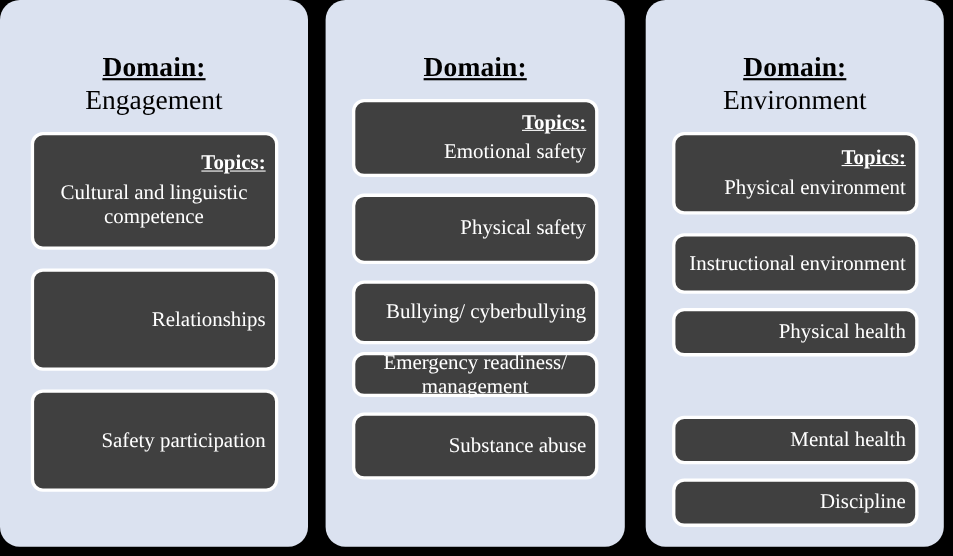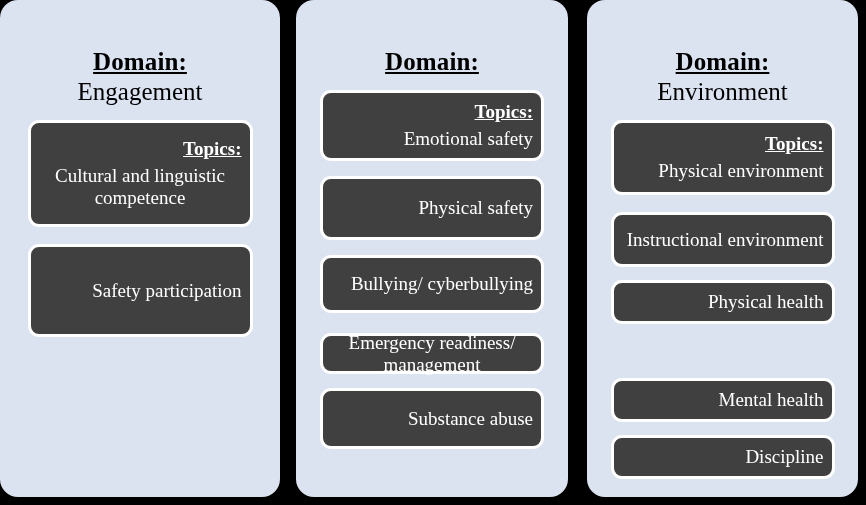--- a/index.html
+++ b/index.html
@@ -98,21 +98,21 @@
   
   .panel-1 .topic-box { width: 225px; }
   .panel-1 .topic-box:nth-child(1) { height: 107px; margin-bottom: 17px; }
   .panel-1 .topic-box:nth-child(2) { height: 93px;  margin-bottom: 17px; }
   .panel-1 .topic-box:nth-child(3) { height: 93px;  margin-bottom: 0px; }
 
   
   .panel-2 .topic-box { width: 224px; }
   .panel-2 .topic-box:nth-child(1) { height: 71px; margin-bottom: 15px; }
   .panel-2 .topic-box:nth-child(2) { height: 64px; margin-bottom: 15px; }
-  .panel-2 .topic-box:nth-child(3) { height: 58px; margin-bottom: 20px; }
+  .panel-2 .topic-box:nth-child(3) { height: 58px; margin-bottom: 7px; }
   .panel-2 .topic-box:nth-child(4) { height: 41px; margin-bottom: 14px; }
   .panel-2 .topic-box:nth-child(5) { height: 61px; margin-bottom: 0px; }
 
   
   .panel-3 .topic-box { width: 224px; }
   .panel-3 .topic-box:nth-child(1) { height: 75px; margin-bottom: 17px; }
   .panel-3 .topic-box:nth-child(2) { height: 55px; margin-bottom: 13px; }
   .panel-3 .topic-box:nth-child(3) { height: 44px; margin-bottom: 26px; }
   .panel-3 .topic-box:nth-child(4) { height: 44px; margin-bottom: 13px; margin-top: 28px; }
   .panel-3 .topic-box:nth-child(5) { height: 44px; margin-bottom: 0px; }
@@ -124,20 +124,23 @@
 
   <section class="domain-panel panel-1">
     <div class="domain-header">
       <span class="domain-label">Domain:</span>
       <span class="domain-name">Engagement</span>
     </div>
     <div class="topics-list">
       <div class="topic-box">
         <span class="topics-caption">Topics:</span>
         <span class="topic-text">Cultural and linguistic competence</span>
+      </div>
+      <div class="topic-box">
+        <span class="topic-text">Relationships</span>
       </div>
       <div class="topic-box">
         <span class="topic-text">Safety participation</span>
       </div>
     </div>
   </section>
 
   <section class="domain-panel panel-2">
     <div class="domain-header">
       <span class="domain-label">Domain:</span>

